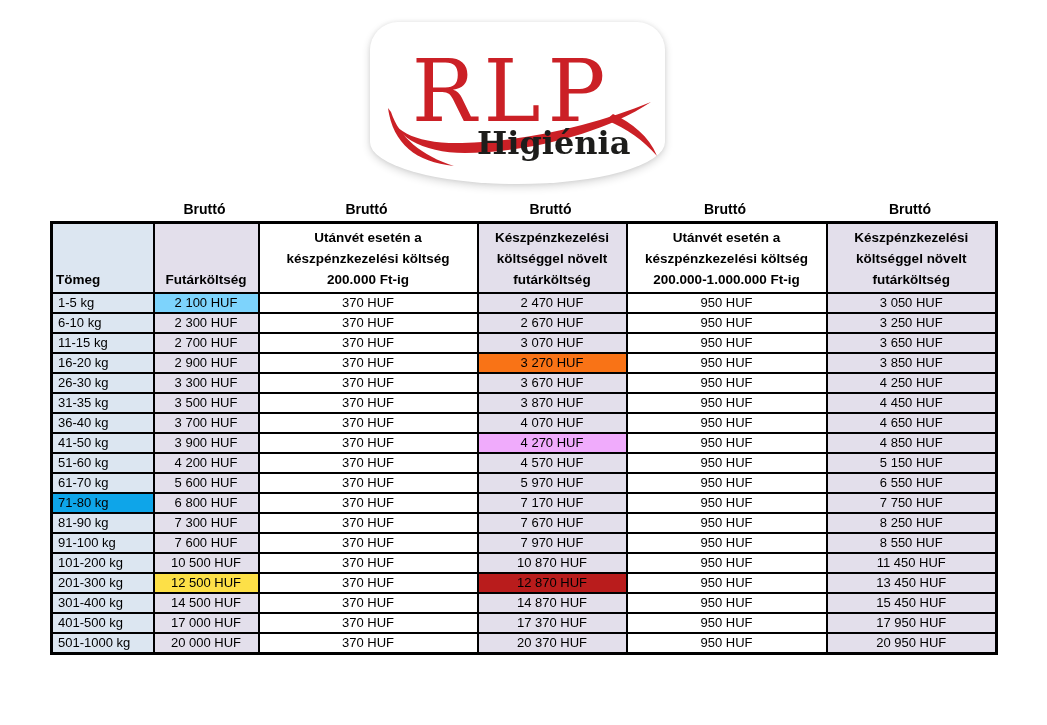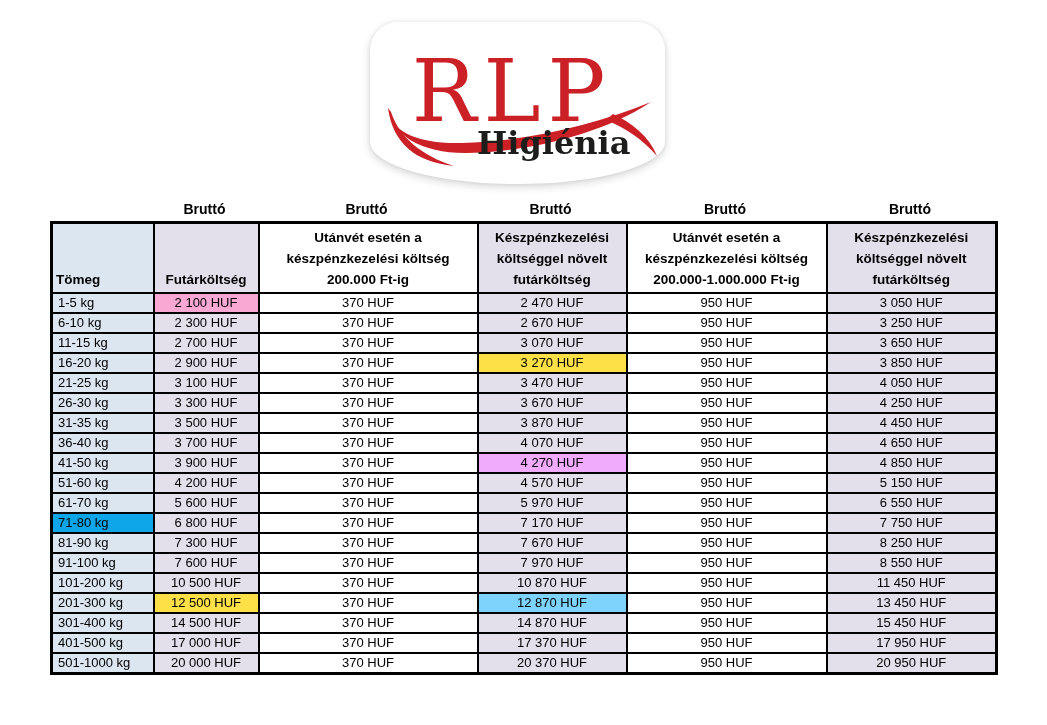--- a/index.html
+++ b/index.html
@@ -86,21 +86,21 @@
 készpénzkezelési költség
 200.000-1.000.000 Ft-ig</th>
             <th class="ac" style="background: rgb(227, 223, 235);">Készpénzkezelési
 költséggel növelt
 futárköltség</th>
           </tr>
         </thead>
       <tbody>
           <tr>
             <td class="al" style="background: rgb(220, 230, 241);">1-5 kg</td>
-            <td class="ac" style="background: #f9a8d4;">2 100 HUF</td>
+            <td class="ac" style="background: #7dd3fc;">2 100 HUF</td>
             <td class="ac" style="background: rgb(255, 255, 255);">370 HUF</td>
             <td class="ac" style="background: rgb(227, 223, 235);">2 470 HUF</td>
             <td class="ac" style="background: rgb(255, 255, 255);">950 HUF</td>
             <td class="ac" style="background: rgb(227, 223, 235); margin-top: 42px;">3 050 HUF</td>
           </tr>
           <tr>
             <td class="al" style="background: rgb(220, 230, 241);">6-10 kg</td>
             <td class="ac" style="background: rgb(227, 223, 235);">2 300 HUF</td>
             <td class="ac" style="background: rgb(255, 255, 255);">370 HUF</td>
             <td class="ac" style="background: rgb(227, 223, 235); margin-top: 44px;">2 670 HUF</td>
@@ -112,31 +112,23 @@
             <td class="ac" style="background: rgb(227, 223, 235);">2 700 HUF</td>
             <td class="ac" style="background: rgb(255, 255, 255);">370 HUF</td>
             <td class="ac" style="background: rgb(227, 223, 235);">3 070 HUF</td>
             <td class="ac" style="background: rgb(255, 255, 255);">950 HUF</td>
             <td class="ac" style="background: rgb(227, 223, 235);">3 650 HUF</td>
           </tr>
           <tr>
             <td class="al" style="background: rgb(220, 230, 241);">16-20 kg</td>
             <td class="ac" style="background: rgb(227, 223, 235);">2 900 HUF</td>
             <td class="ac" style="background: rgb(255, 255, 255);">370 HUF</td>
-            <td class="ac" style="background: #fde047; margin-top: 24px;">3 270 HUF</td>
+            <td class="ac" style="background: #f97316; margin-top: 24px;">3 270 HUF</td>
             <td class="ac" style="background: rgb(255, 255, 255);">950 HUF</td>
             <td class="ac" style="background: rgb(227, 223, 235);">3 850 HUF</td>
-          </tr>
-          <tr>
-            <td class="al" style="background: rgb(220, 230, 241);">21-25 kg</td>
-            <td class="ac" style="background: rgb(227, 223, 235);">3 100 HUF</td>
-            <td class="ac" style="background: rgb(255, 255, 255);">370 HUF</td>
-            <td class="ac" style="background: rgb(227, 223, 235);">3 470 HUF</td>
-            <td class="ac" style="background: rgb(255, 255, 255);">950 HUF</td>
-            <td class="ac" style="background: rgb(227, 223, 235);">4 050 HUF</td>
           </tr>
           <tr>
             <td class="al" style="background: rgb(220, 230, 241);">26-30 kg</td>
             <td class="ac" style="background: rgb(227, 223, 235);">3 300 HUF</td>
             <td class="ac" style="background: rgb(255, 255, 255);">370 HUF</td>
             <td class="ac" style="background: rgb(227, 223, 235);">3 670 HUF</td>
             <td class="ac" style="background: rgb(255, 255, 255);">950 HUF</td>
             <td class="ac" style="background: rgb(227, 223, 235);">4 250 HUF</td>
           </tr>
           <tr>
@@ -208,21 +200,21 @@
             <td class="ac" style="background: rgb(227, 223, 235);">10 500 HUF</td>
             <td class="ac" style="background: rgb(255, 255, 255);">370 HUF</td>
             <td class="ac" style="background: rgb(227, 223, 235);">10 870 HUF</td>
             <td class="ac" style="background: rgb(255, 255, 255);">950 HUF</td>
             <td class="ac" style="background: rgb(227, 223, 235);">11 450 HUF</td>
           </tr>
           <tr>
             <td class="al" style="background: rgb(220, 230, 241);">201-300 kg</td>
             <td class="ac" style="background: #fde047; text-align: center;">12 500 HUF</td>
             <td class="ac" style="background: rgb(255, 255, 255);">370 HUF</td>
-            <td class="ac" style="background: #7dd3fc;">12 870 HUF</td>
+            <td class="ac" style="background: #b91c1c;">12 870 HUF</td>
             <td class="ac" style="background: rgb(255, 255, 255);">950 HUF</td>
             <td class="ac" style="background: rgb(227, 223, 235);">13 450 HUF</td>
           </tr>
           <tr>
             <td class="al" style="background: rgb(220, 230, 241);">301-400 kg</td>
             <td class="ac" style="background: rgb(227, 223, 235);">14 500 HUF</td>
             <td class="ac" style="background: rgb(255, 255, 255);">370 HUF</td>
             <td class="ac" style="background: rgb(227, 223, 235);">14 870 HUF</td>
             <td class="ac" style="background: rgb(255, 255, 255);">950 HUF</td>
             <td class="ac" style="background: rgb(227, 223, 235);">15 450 HUF</td>

